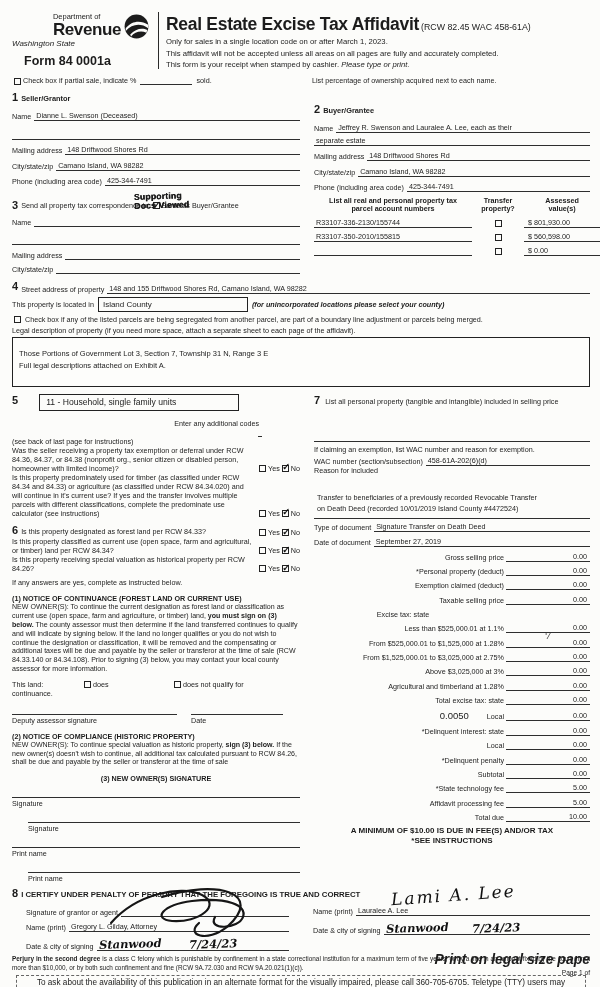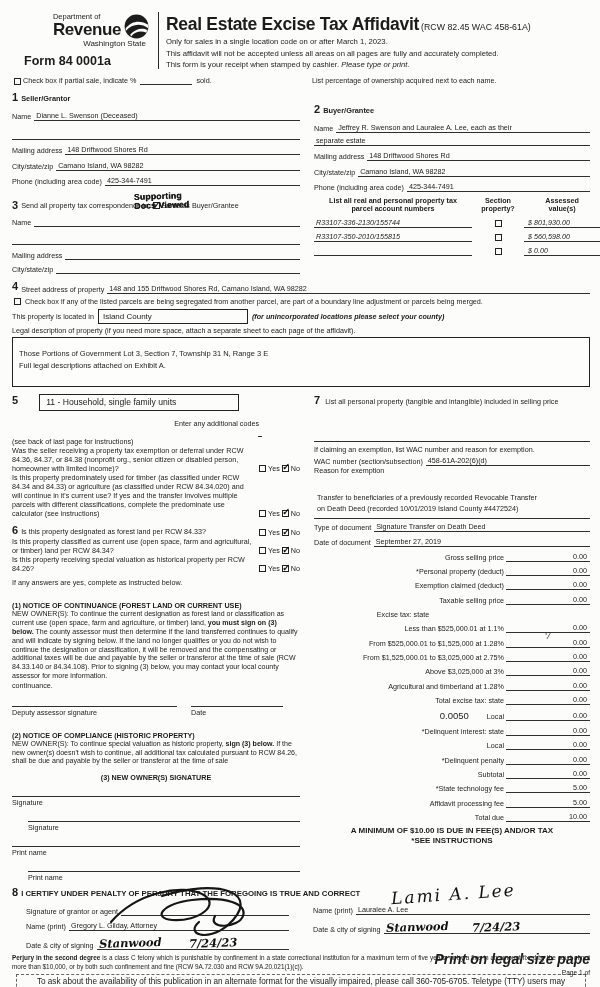--- a/index.html
+++ b/index.html
@@ -9,21 +9,21 @@
           padding:6px 10px 0 12px; font-size:7.2px; line-height:1.25; overflow:hidden; }
 
   
   .header { display:flex; margin-top:6px; }
   .hdr-left { width:142px; flex:none; }
   .dept-row { display:flex; justify-content:flex-end; align-items:center; padding-right:4px; }
   .dept-text { text-align:left; }
   .dept-small { font-size:7.5px; }
   .dept-big { font-size:17px; font-weight:bold; letter-spacing:-0.4px; margin-top:-2px; }
   .logo { width:27px; height:27px; margin-left:2px; flex:none; }
-  .wa-state { font-size:8px; text-align:right; padding-right:8px; margin-top:-2px; }
+  .wa-state { font-style:italic; font-size:8px; text-align:left; padding-right:8px; margin-top:-2px; }
   .form-num { font-weight:bold; font-size:12.5px; margin-top:5px; padding-left:12px; }
   .hdr-div { border-left:1.6px solid #2a2a2a; margin:0 7px 0 4px; }
   .hdr-right { flex:1; padding-top:2px; }
   .title { font-size:17.5px; font-weight:bold; letter-spacing:-0.3px; }
   .title-rcw { font-size:8.8px; }
   .sub { font-size:7.7px; margin-top:1.5px; }
 
   
   .cb { width:7px; height:7px; border:1.1px solid #222; display:inline-block; vertical-align:-1px;
         position:relative; margin:0 2px; flex:none; background:#fcfcfa; }
@@ -42,37 +42,37 @@
   .rp-blank { width:52px; border-bottom:1px solid #2e2e2e; margin:0 4px; }
 
   .cols { display:flex; }
   .lcol { width:288px; flex:none; }
   .gap { width:14px; flex:none; }
   .rcol { flex:1; }
 
   
   .phead { display:flex; font-weight:bold; text-align:center; margin-top:5px; line-height:1.15; }
   .ph1 { width:158px; } .ph2 { width:52px; } .ph3 { width:76px; }
-  .prow { display:flex; align-items:flex-end; margin-top:4px;font-style:italic; }
+  .prow { display:flex; align-items:flex-end; margin-top:4px; }
   .pnum { width:158px; border-bottom:1px solid #2e2e2e; min-height:9px; padding-left:2px; }
   .pcbc { width:52px; text-align:center; }
   .pval { width:76px; border-bottom:1px solid #2e2e2e; min-height:9px; padding-left:4px; }
 
   
   .s4 { margin-top:6px; }
   .county-box { border:1.1px solid #222; display:inline-block; width:150px; padding:1.5px 4px; font-size:8px; margin:0 4px; }
   .legalbox { border:1.2px solid #222; min-height:50px; padding:11px 6px; font-size:7.5px; margin-top:2px; background:#fdfdfb; }
 
   
   .s5head { display:flex; align-items:flex-start; margin-top:7px; }
   .usecode { border:1.2px solid #222; width:200px; padding:2px 6px; font-size:8.6px; margin-left:18px; }
   .qrow { display:flex; margin-top:0; }
   .qtext { flex:1; padding-right:4px; }
   .qyn { flex:none; white-space:nowrap; align-self:flex-end; }
-  .ptitle { font-weight:bold; margin-top:14px; }
+  .ptitle { font-weight:bold; margin-top:7px; }
   .pbody { font-size:7.05px; }
   .landrow { display:flex; margin-top:6px; }
   .deprow { display:flex; margin-top:16px; }
   .dsig { width:165px; border-top:1px solid #2e2e2e; padding-top:1px; }
   .ddate { width:92px; border-top:1px solid #2e2e2e; padding-top:1px; margin-left:14px; }
   .sig3title { text-align:center; font-weight:bold; margin-top:7px; }
   .sigcols { display:flex;flex-direction:column; }
   .sigcol { flex:1; margin-top:14px; border-top:1px solid #2e2e2e; padding-top:1px; }
   .sigcol + .sigcol { margin-left:16px; }
 
@@ -228,21 +228,21 @@
       </div>
     </div>
     <div class="gap"></div>
     <div class="rcol">
       <div class="phead">
         <div class="ph1">
             <div>List all real and personal property tax</div>
             <div>parcel account numbers</div>
           </div>
         <div class="ph2">
-            <div>Section</div>
+            <div>Transfer</div>
             <div>property?</div>
           </div>
         <div class="ph3">
             <div>Assessed</div>
             <div>value(s)</div>
           </div>
       </div>
       <div class="prow">
         <span class="pnum">R33107-336-2130/155744</span>
         <span class="pcbc"><span class="cb"></span></span>
@@ -260,29 +260,29 @@
       </div>
     </div>
   </div>
 
   <div class="s4">
     <div class="field" style="margin-top:2px;">
       <span class="secnum">4</span>
       <span class="flabel">Street address of property</span>
       <span class="fv">148 and 155 Driftwood Shores Rd, Camano Island, WA 98282</span>
     </div>
-    <div style="margin-top:3px;">
-      <span class="cb"></span>
-      <span>Check box if any of the listed parcels are being segregated from another parcel, are part of a boundary line adjustment or parcels being merged.</span>
-    </div>
     <div style="margin-top:3px; display:flex; align-items:center;">
       <span>This property is located in</span>
       <span class="county-box">Island County</span>
       <span class="bold" style="font-style:italic;">(for unincorporated locations please select your county)</span>
     </div>
+    <div style="margin-top:3px;">
+      <span class="cb"></span>
+      <span>Check box if any of the listed parcels are being segregated from another parcel, are part of a boundary line adjustment or parcels being merged.</span>
+    </div>
     <div style="margin-top:2px;">Legal description of property (if you need more space, attach a separate sheet to each page of the affidavit).</div>
     <div class="legalbox">
       <div>Those Portions of Government Lot 3, Section 7, Township 31 N, Range 3 E</div>
       <div style="margin-top:3px;">Full legal descriptions attached on Exhibit A.</div>
     </div>
   </div>
 
   <div class="cols">
 
     <div class="lcol">
@@ -315,20 +315,25 @@
       </div>
       <div class="qrow">
         <span class="qtext">Is this property receiving special valuation as historical property per RCW 84.26?</span>
         <span class="qyn"><span class="cb"></span><span>Yes</span><span class="cb on"></span><span>No</span></span>
       </div>
 
       <div style="margin-top:5px;">If any answers are yes, complete as instructed below.</div>
       <div class="ptitle">(1) NOTICE OF CONTINUANCE (FOREST LAND OR CURRENT USE)</div>
       <div class="pbody"><span>NEW OWNER(S): To continue the current designation as forest land or classification as current use (open space, farm and agriculture, or timber) land, </span><span class="bold">you must sign on (3) below.</span><span> The county assessor must then determine if the land transferred continues to qualify and will indicate by signing below. If the land no longer qualifies or you do not wish to continue the designation or classification, it will be removed and the compensating or additional taxes will be due and payable by the seller or transferor at the time of sale (RCW 84.33.140 or 84.34.108). Prior to signing (3) below, you may contact your local county assessor for more information.</span></div>
 
+      <div class="landrow">
+        <span style="width:70px;">This land:</span>
+        <span style="width:90px;"><span class="cb"></span><span>does</span></span>
+        <span><span class="cb"></span><span>does not qualify for</span></span>
+      </div>
       <div>continuance.</div>
 
       <div class="deprow">
         <div class="dsig"><span>Deputy assessor signature</span></div>
         <div class="ddate"><span>Date</span></div>
       </div>
 
       <div class="ptitle">(2) NOTICE OF COMPLIANCE (HISTORIC PROPERTY)</div>
       <div class="pbody"><span>NEW OWNER(S): To continue special valuation as historic property, </span><span class="bold">sign (3) below.</span><span> If the new owner(s) doesn't wish to continue, all additional tax calculated pursuant to RCW 84.26, shall be due and payable by the seller or transferor at the time of sale</span></div>
 
@@ -350,21 +355,21 @@
         <span class="secnum">7</span>
         <span>List all personal property (tangible and intangible) included in selling price</span>
       </div>
       <div style="height:30px;"></div>
       <div class="hline"></div>
       <div>If claiming an exemption, list WAC number and reason for exemption.</div>
       <div class="field" style="margin-top:2px;">
           <span class="flabel">WAC number (section/subsection)</span>
           <span class="fv">458-61A-202(6)(d)</span>
         </div>
-      <div>Reason for exemption</div>
+      <div>Reason for included</div>
       <div style="margin-top:18px; padding-left:3px;">
         <div>Transfer to beneficiaries of a previously recorded Revocable Transfer</div>
         <div style="margin-top:2px;">on Death Deed (recorded 10/01/2019 Island County #4472524)</div>
       </div>
       <div class="hline" style="margin-top:5px;"></div>
       <div class="field" style="margin-top:2px;">
           <span class="flabel">Type of document</span>
           <span class="fv">Signature Transfer on Death Deed</span>
         </div>
       <div class="field">

